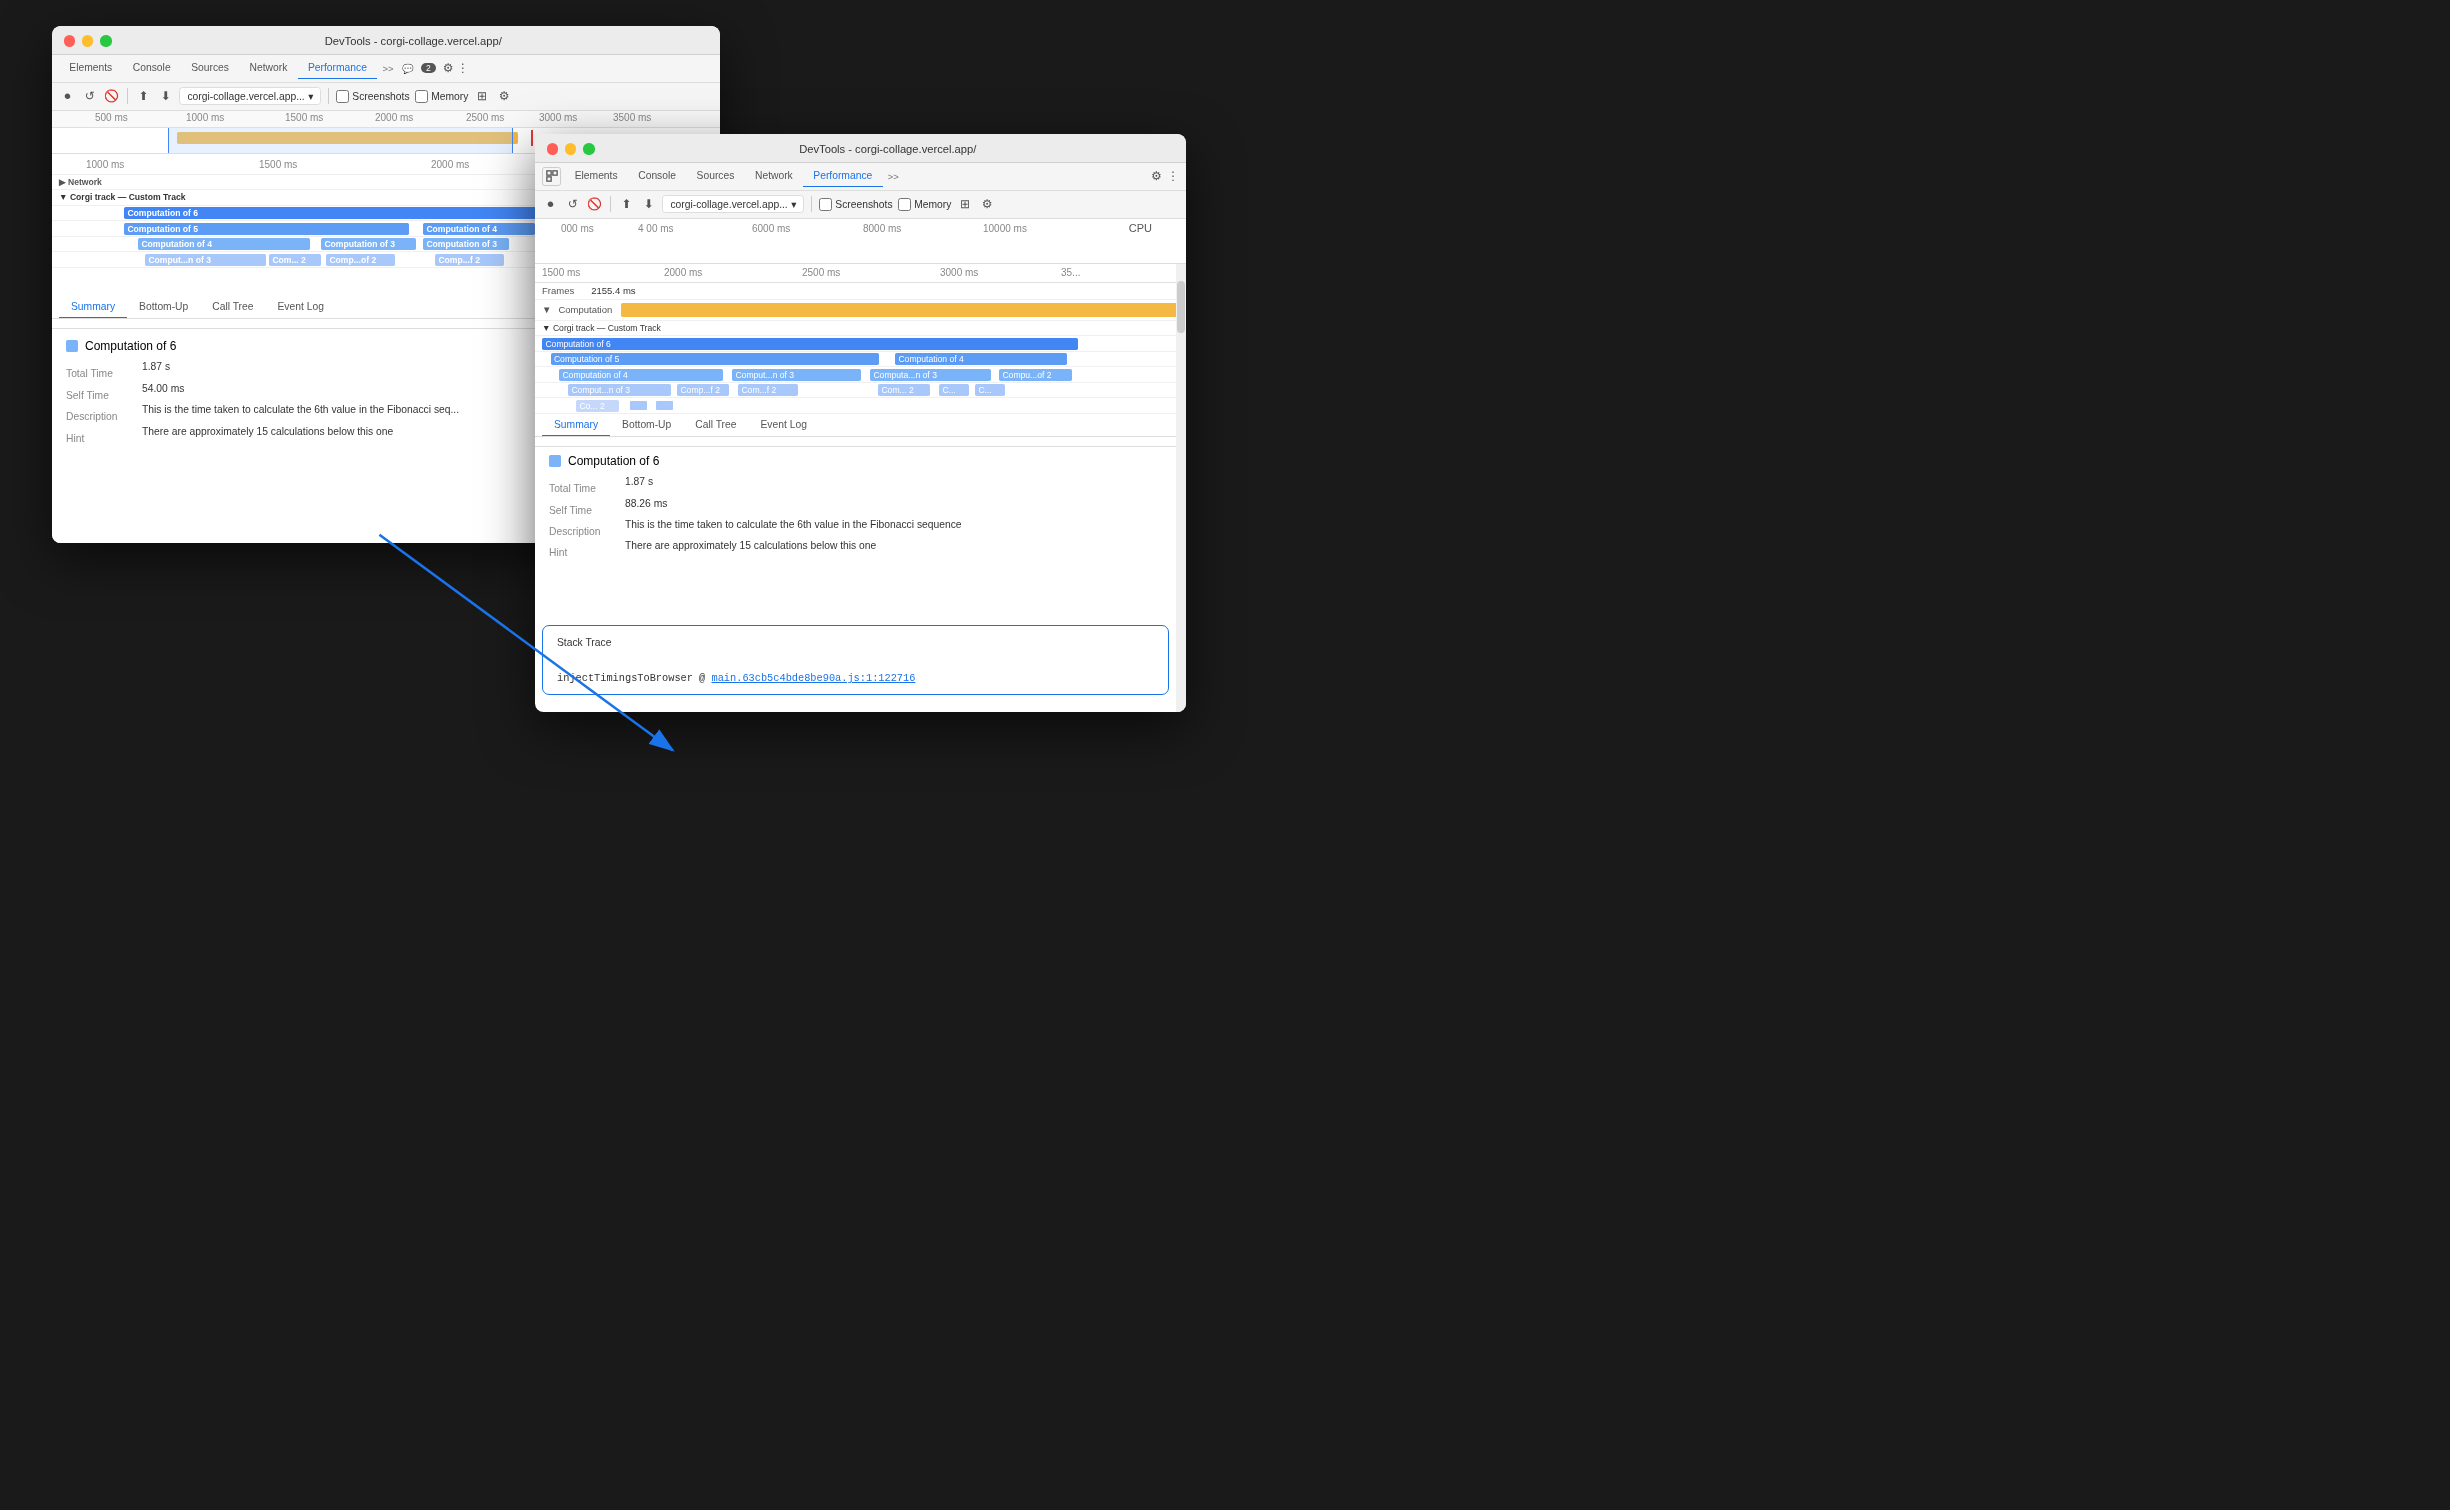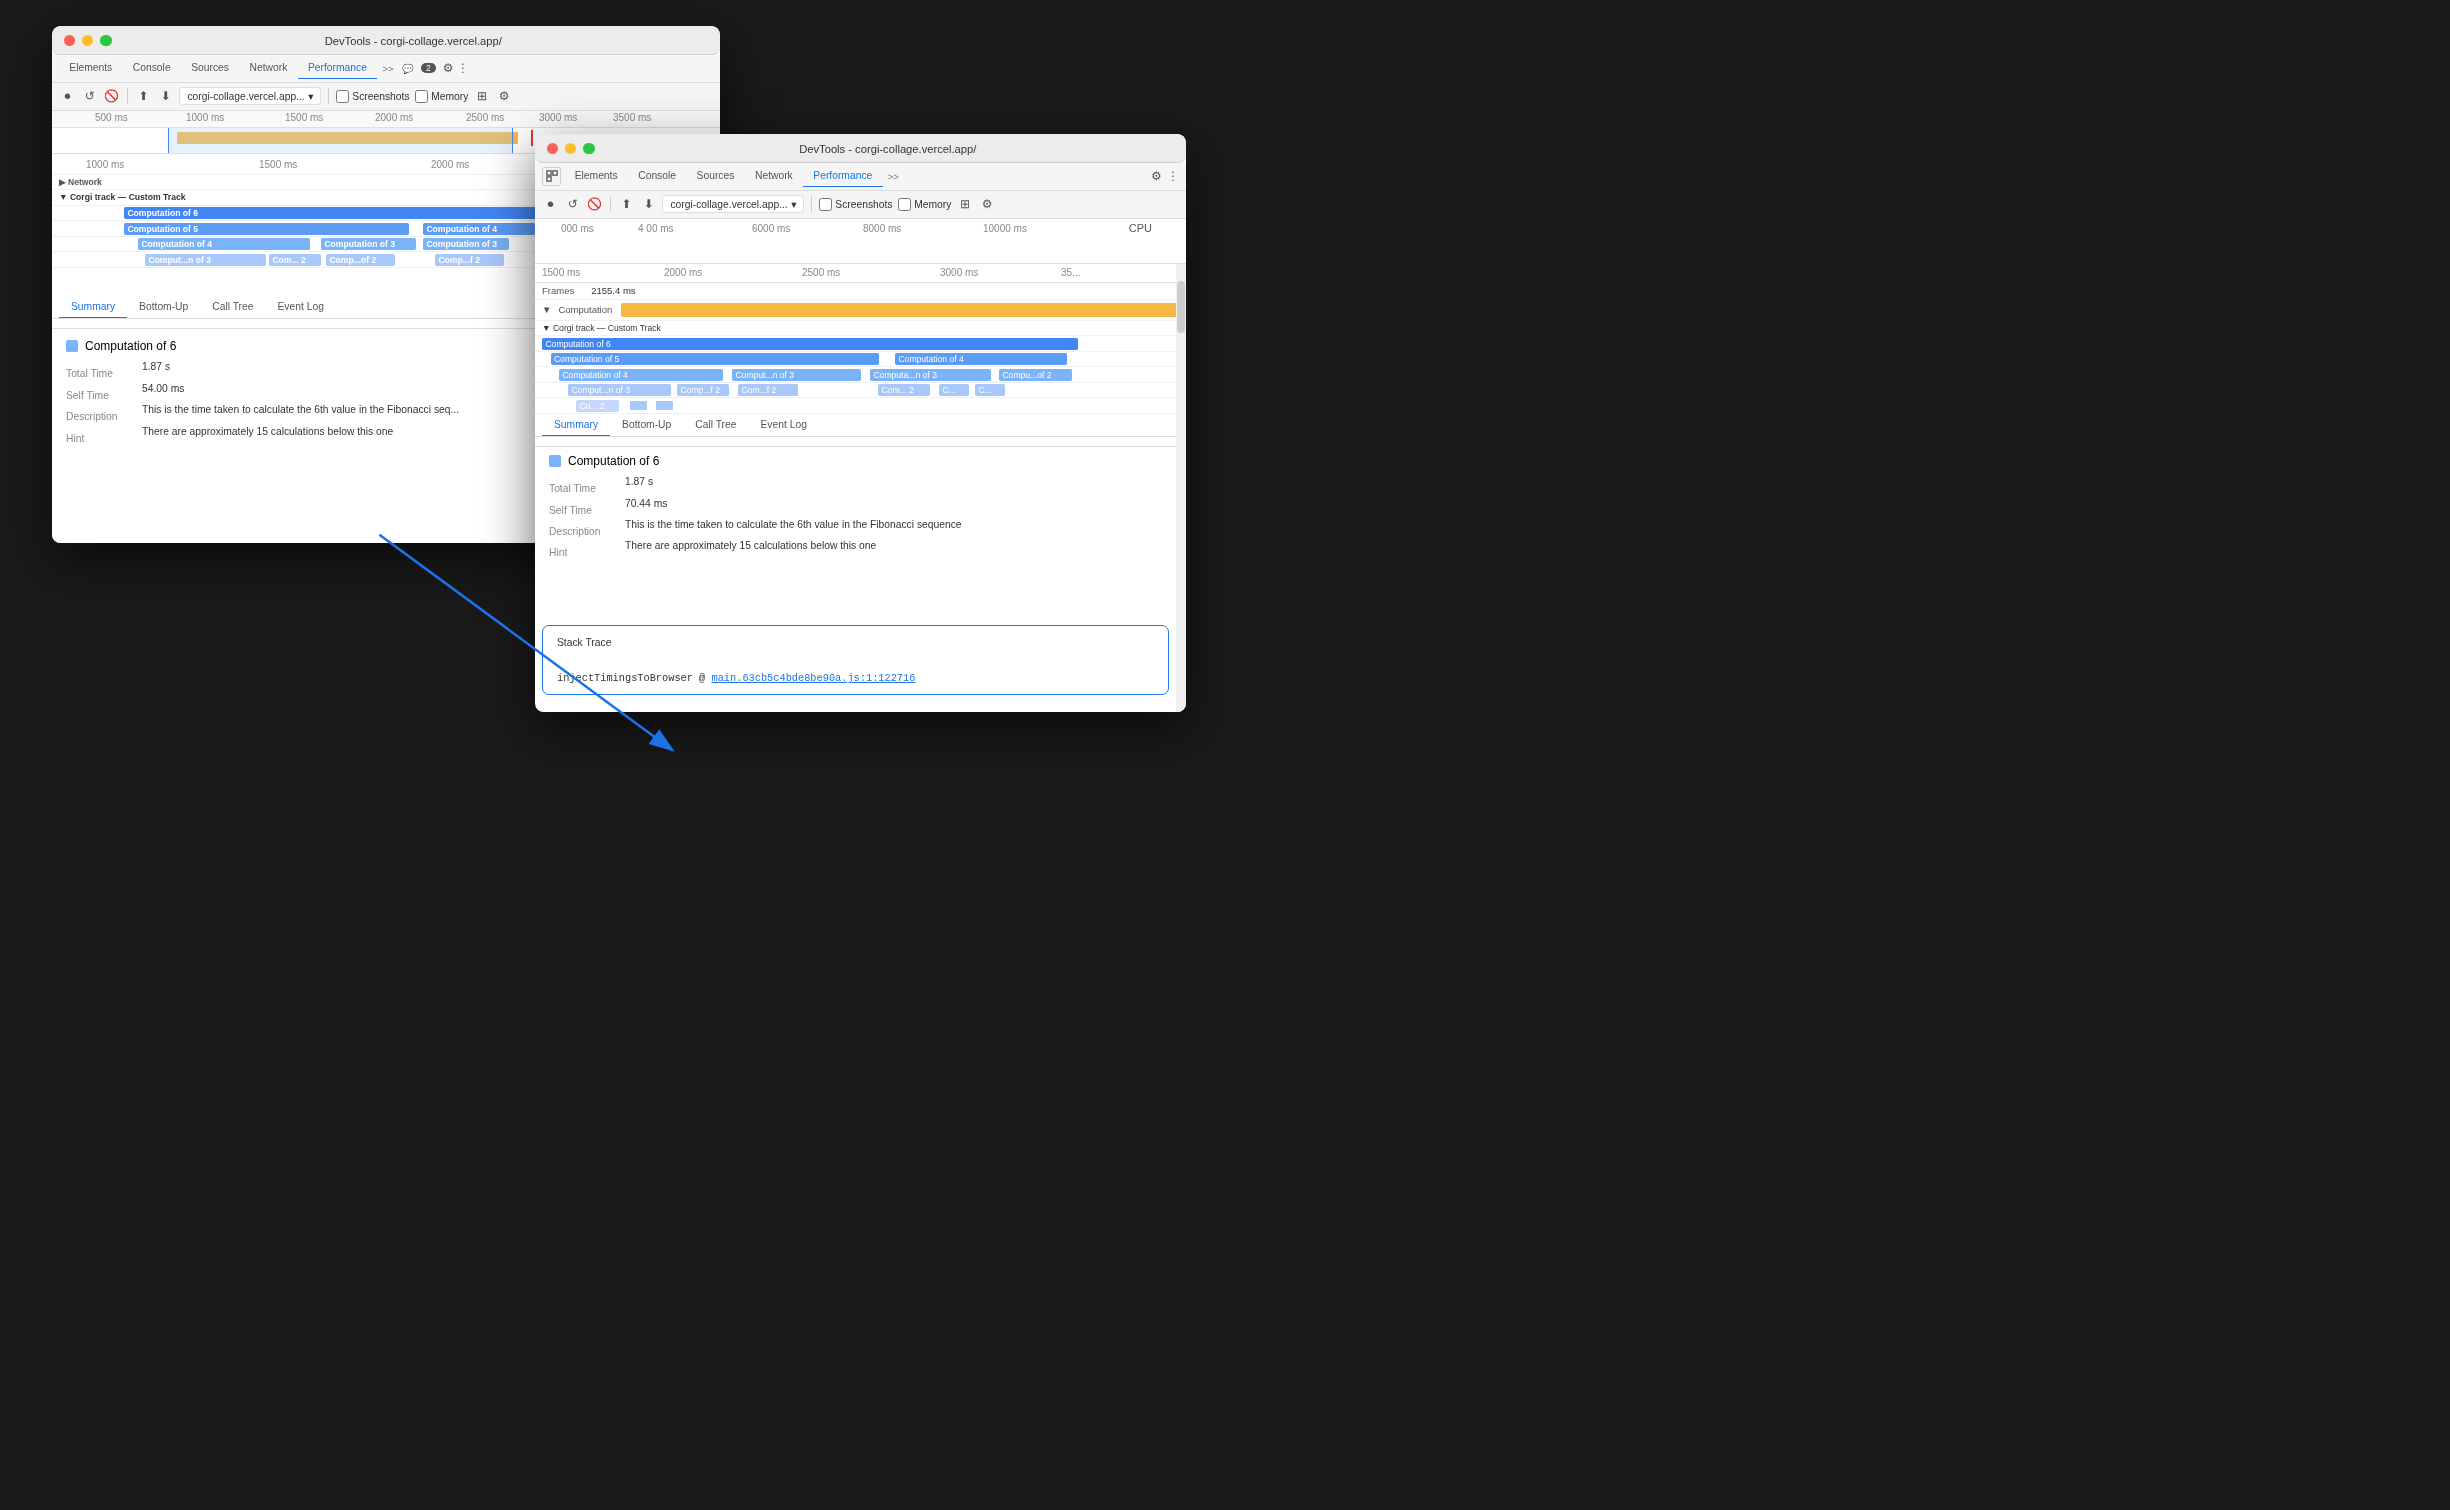--- a/index.html
+++ b/index.html
@@ -21,24 +21,23 @@
       box-shadow: 0 17px 52px rgba(0,0,0,0.6);
       overflow: hidden;
       display: flex;
       flex-direction: column;
     }
 
     .window-titlebar {
       background: #ececec;
       padding: 8.6px 12px 7px;
       display: flex;
-      align-items: flex-start;
+      align-items: flex-end;
       gap: 7px;
       border-bottom: 0.9px solid #d0d0d0;
-      border-radius: 7px;
     }
     .traffic-light { width: 11.2px; height: 11.2px; border-radius: 50%; }
     .tl-red   { background: #ff5f57; }
     .tl-yellow{ background: #ffbd2e; }
     .tl-green { background: #28c840; }
 
     .window-title {
       flex: 1;
       text-align: center;
       font-size: 11.2px;
@@ -507,21 +506,21 @@
       <div class="summary-title">
         <div class="summary-swatch"></div>
         <span>Computation of 6</span>
       </div>
       <div class="summary-row">
         <span class="summary-key">Total Time</span>
         <span class="summary-val">1.87 s</span>
       </div>
       <div class="summary-row">
         <span class="summary-key">Self Time</span>
-        <span class="summary-val">70.44 ms</span>
+        <span class="summary-val">88.26 ms</span>
       </div>
       <div class="summary-row">
         <span class="summary-key">Description</span>
         <span class="summary-desc">This is the time taken to calculate the 6th value in the Fibonacci sequence</span>
       </div>
       <div class="summary-row">
         <span class="summary-key">Hint</span>
         <span class="summary-val">There are approximately 15 calculations below this one</span>
       </div>
     </div>

